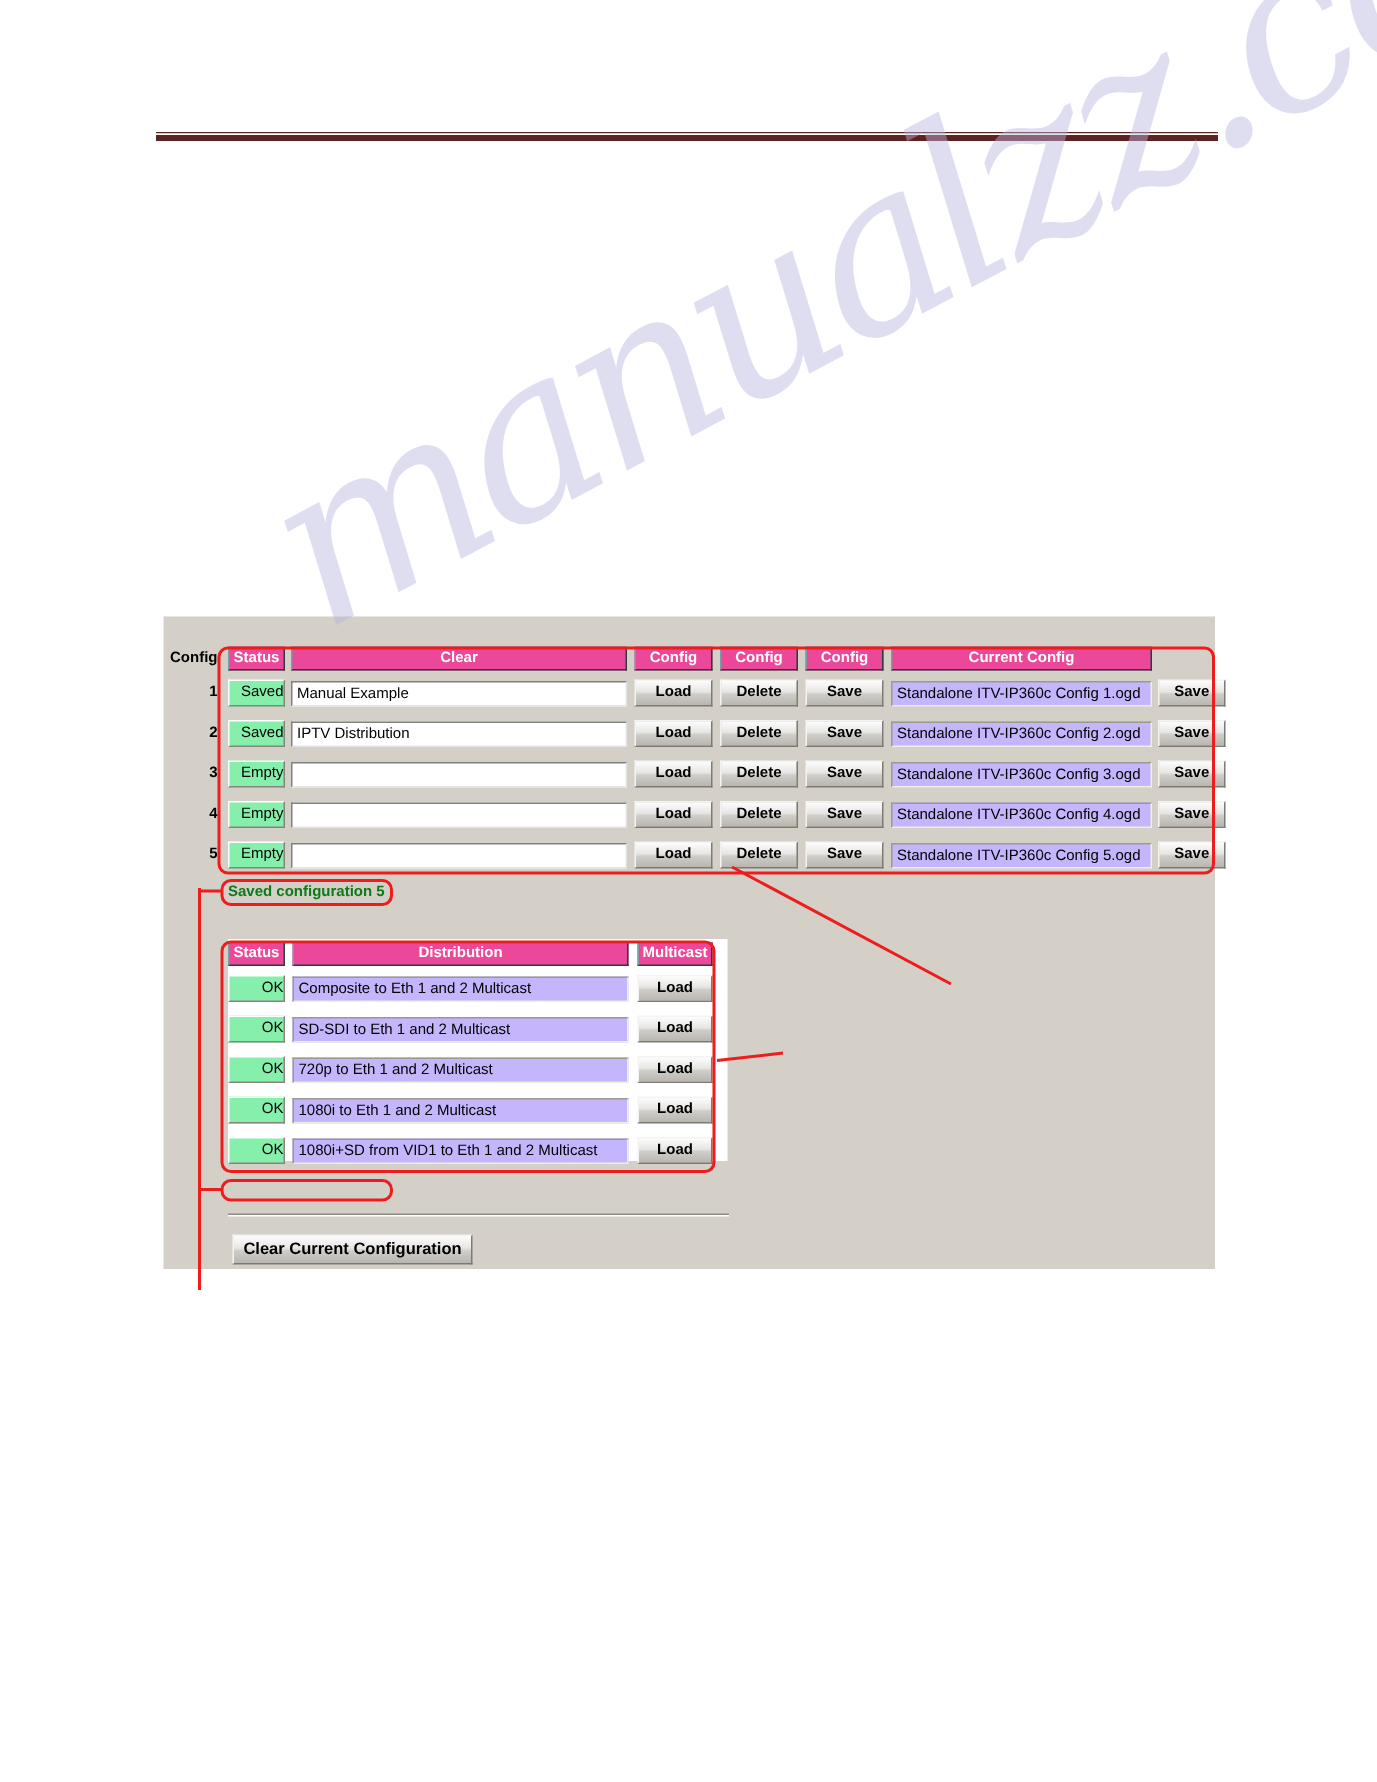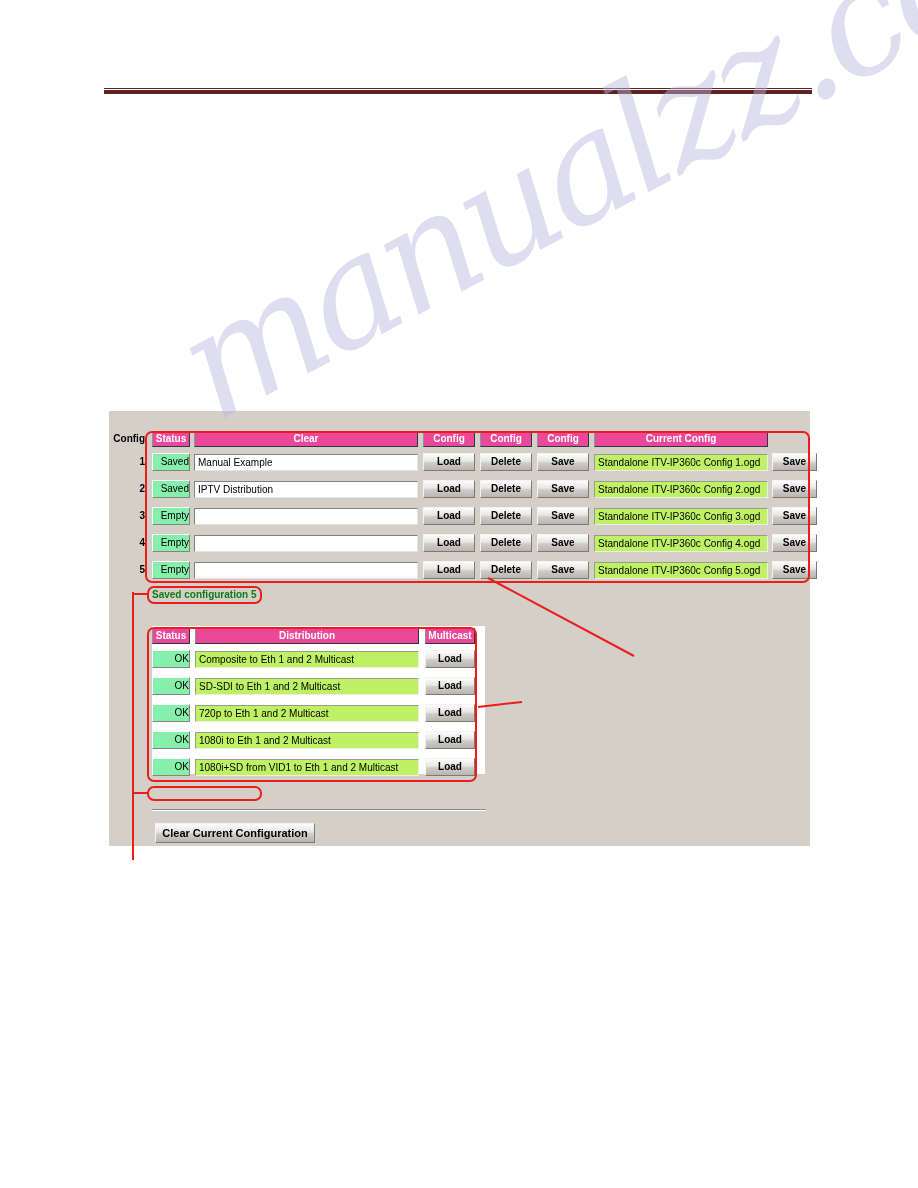--- a/index.html
+++ b/index.html
@@ -98,21 +98,21 @@
     border:1px solid #808080;
     border-right-color:#e4e4e4; border-bottom-color:#e4e4e4;
     color:#000; font-size:10px;
     padding:0 3px;
     height:17px; line-height:15px;
     width:100%;
     font-family:"Liberation Sans", sans-serif;
   }
   
   .file-input {
-    background:#bef264;
+    background:#c4b5fd;
     border:1px solid #9a9a8e;
     border-right-color:#efeee2; border-bottom-color:#efeee2;
     color:#000; font-size:10px;
     padding:0 3px;
     height:17px; line-height:15px;
     width:100%;
     font-family:"Liberation Sans", sans-serif;
   }
 
   

